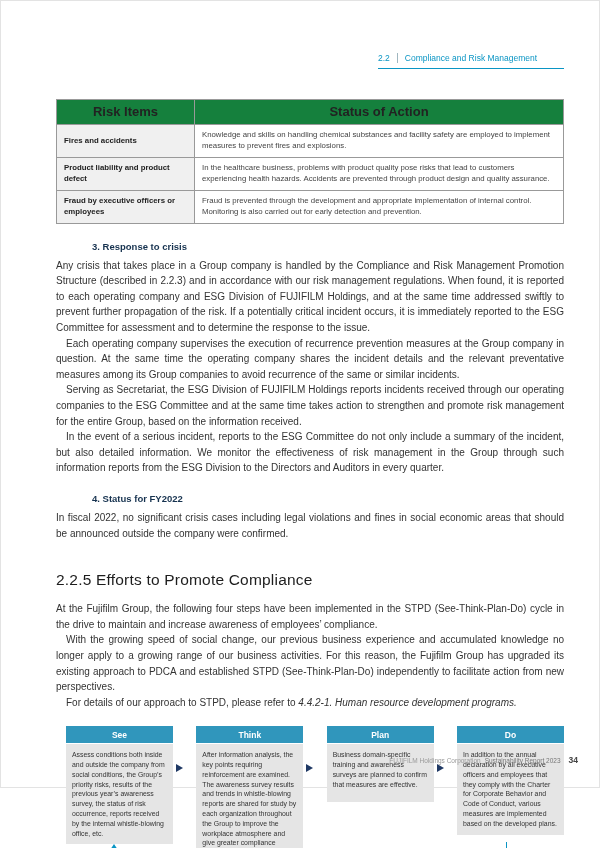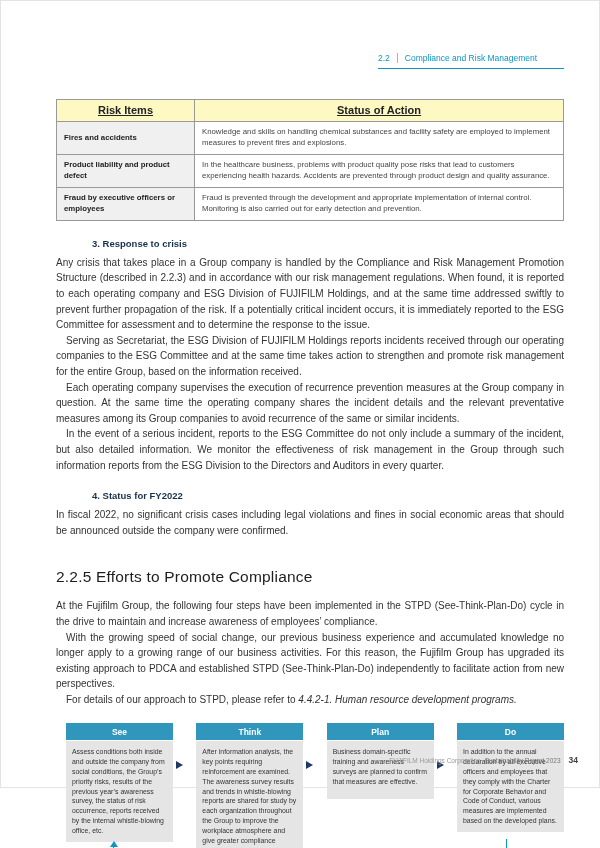--- a/index.html
+++ b/index.html
@@ -24,21 +24,21 @@
   .sec-num { color:#0a95c4; font-size:8.5px; }
   .hdr-divider { width:0; height:10px; border-left:1px solid #9fb6bf; }
   .sec-title { color:#0a95c4; font-size:8.5px; }
 
   
   table.risk-table {
     width:100%; border-collapse:collapse; margin-top:30px;
     font-size:7.8px; line-height:1.4;
   }
   .risk-table th, .risk-table td { border:1px solid #999; padding:5px 7px; vertical-align:middle; }
-  .risk-table th { background:#fef9c3; font-weight:bold; text-align:center; font-size:11px; padding:3px; color:#222;text-decoration:underline; }
+  .risk-table th { background:#15803d; font-weight:bold; text-align:center; font-size:13px; padding:3px; color:#222; }
   .risk-table td.item { background:#f0f0f0; width:138px; font-weight:bold; color:#222; }
   .risk-table td.status { color:#444; }
 
   
   h3.section-title { margin-top:17px; font-size:9.5px; font-weight:bold; color:#16324f;margin-left:36px; }
   p.body {
     margin-top:6px; font-size:10px; line-height:1.56;
     text-align:justify; color:#333;
   }
   p.body.indent { margin-top:0; text-indent:10px; }
@@ -116,22 +116,22 @@
       </tr>
       <tr>
         <td class="item">Fraud by executive officers or employees</td>
         <td class="status">Fraud is prevented through the development and appropriate implementation of internal control. Monitoring is also carried out for early detection and prevention.</td>
       </tr>
     </tbody>
   </table>
 
   <h3 class="section-title">3. Response to crisis</h3>
   <p class="body">Any crisis that takes place in a Group company is handled by the Compliance and Risk Management Promotion Structure (described in 2.2.3) and in accordance with our risk management regulations. When found, it is reported to each operating company and ESG Division of FUJIFILM Holdings, and at the same time addressed swiftly to prevent further propagation of the risk. If a potentially critical incident occurs, it is immediately reported to the ESG Committee for assessment and to determine the response to the issue.</p>
+  <p class="body indent">Each operating company supervises the execution of recurrence prevention measures at the Group company in question. At the same time the operating company shares the incident details and the relevant preventative measures among its Group companies to avoid recurrence of the same or similar incidents.</p>
   <p class="body indent">Serving as Secretariat, the ESG Division of FUJIFILM Holdings reports incidents received through our operating companies to the ESG Committee and at the same time takes action to strengthen and promote risk management for the entire Group, based on the information received.</p>
-  <p class="body indent">Each operating company supervises the execution of recurrence prevention measures at the Group company in question. At the same time the operating company shares the incident details and the relevant preventative measures among its Group companies to avoid recurrence of the same or similar incidents.</p>
   <p class="body indent">In the event of a serious incident, reports to the ESG Committee do not only include a summary of the incident, but also detailed information. We monitor the effectiveness of risk management in the Group through such information reports from the ESG Division to the Directors and Auditors in every quarter.</p>
 
   <h3 class="section-title">4. Status for FY2022</h3>
   <p class="body">In fiscal 2022, no significant crisis cases including legal violations and fines in social economic areas that should be announced outside the company were confirmed.</p>
 
   <h2 class="big-title">2.2.5 Efforts to Promote Compliance</h2>
   <p class="body" style="margin-top:12px;">At the Fujifilm Group, the following four steps have been implemented in the STPD (See-Think-Plan-Do) cycle in the drive to maintain and increase awareness of employees’ compliance.</p>
   <p class="body indent">With the growing speed of social change, our previous business experience and accumulated knowledge no longer apply to a growing range of our business activities. For this reason, the Fujifilm Group has upgraded its existing approach to PDCA and established STPD (See-Think-Plan-Do) independently to facilitate action from new perspectives.</p>
   <p class="body indent"><span>For details of our approach to STPD, please refer to </span><span class="ref-italic">4.4.2-1. Human resource development programs.</span></p>
 

